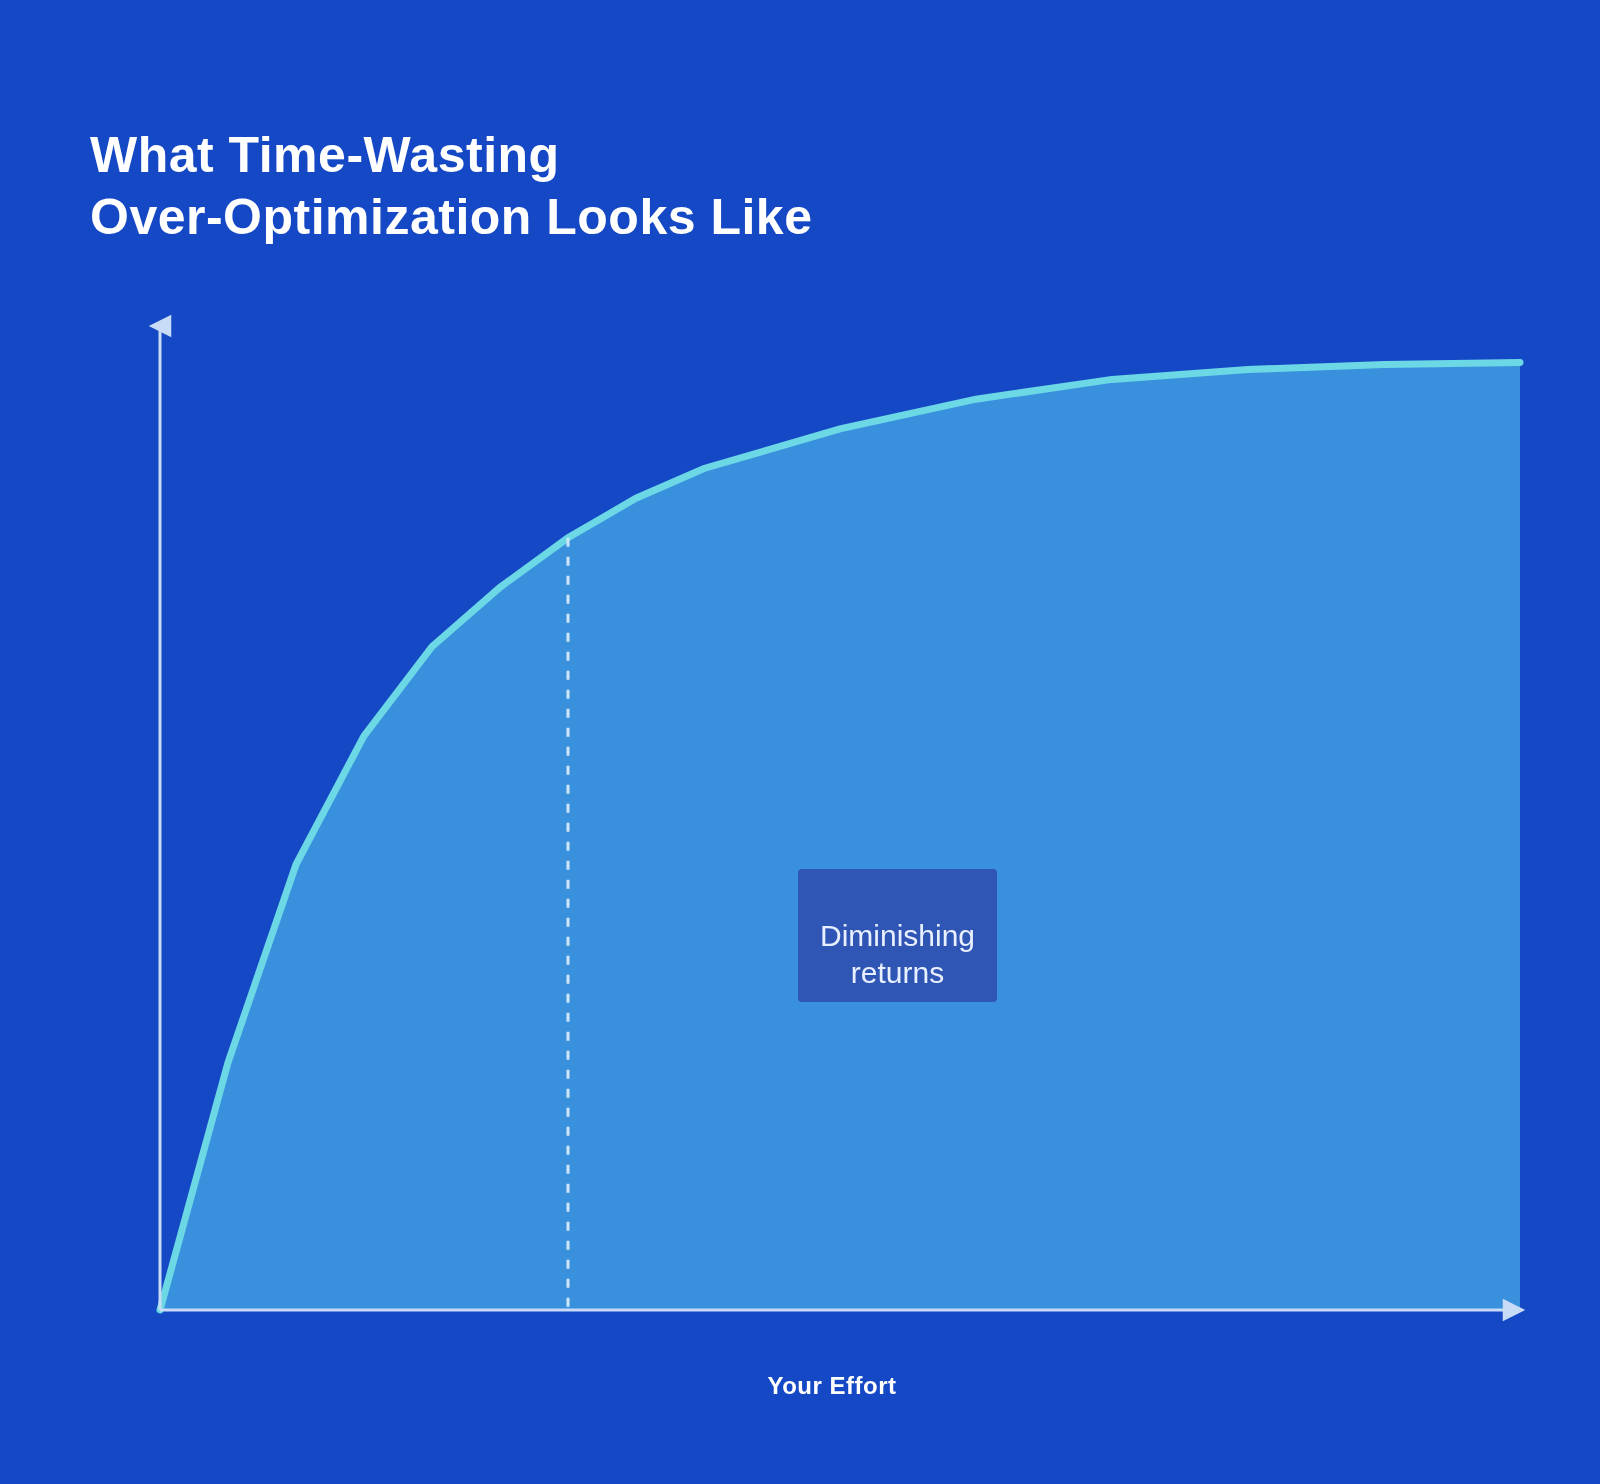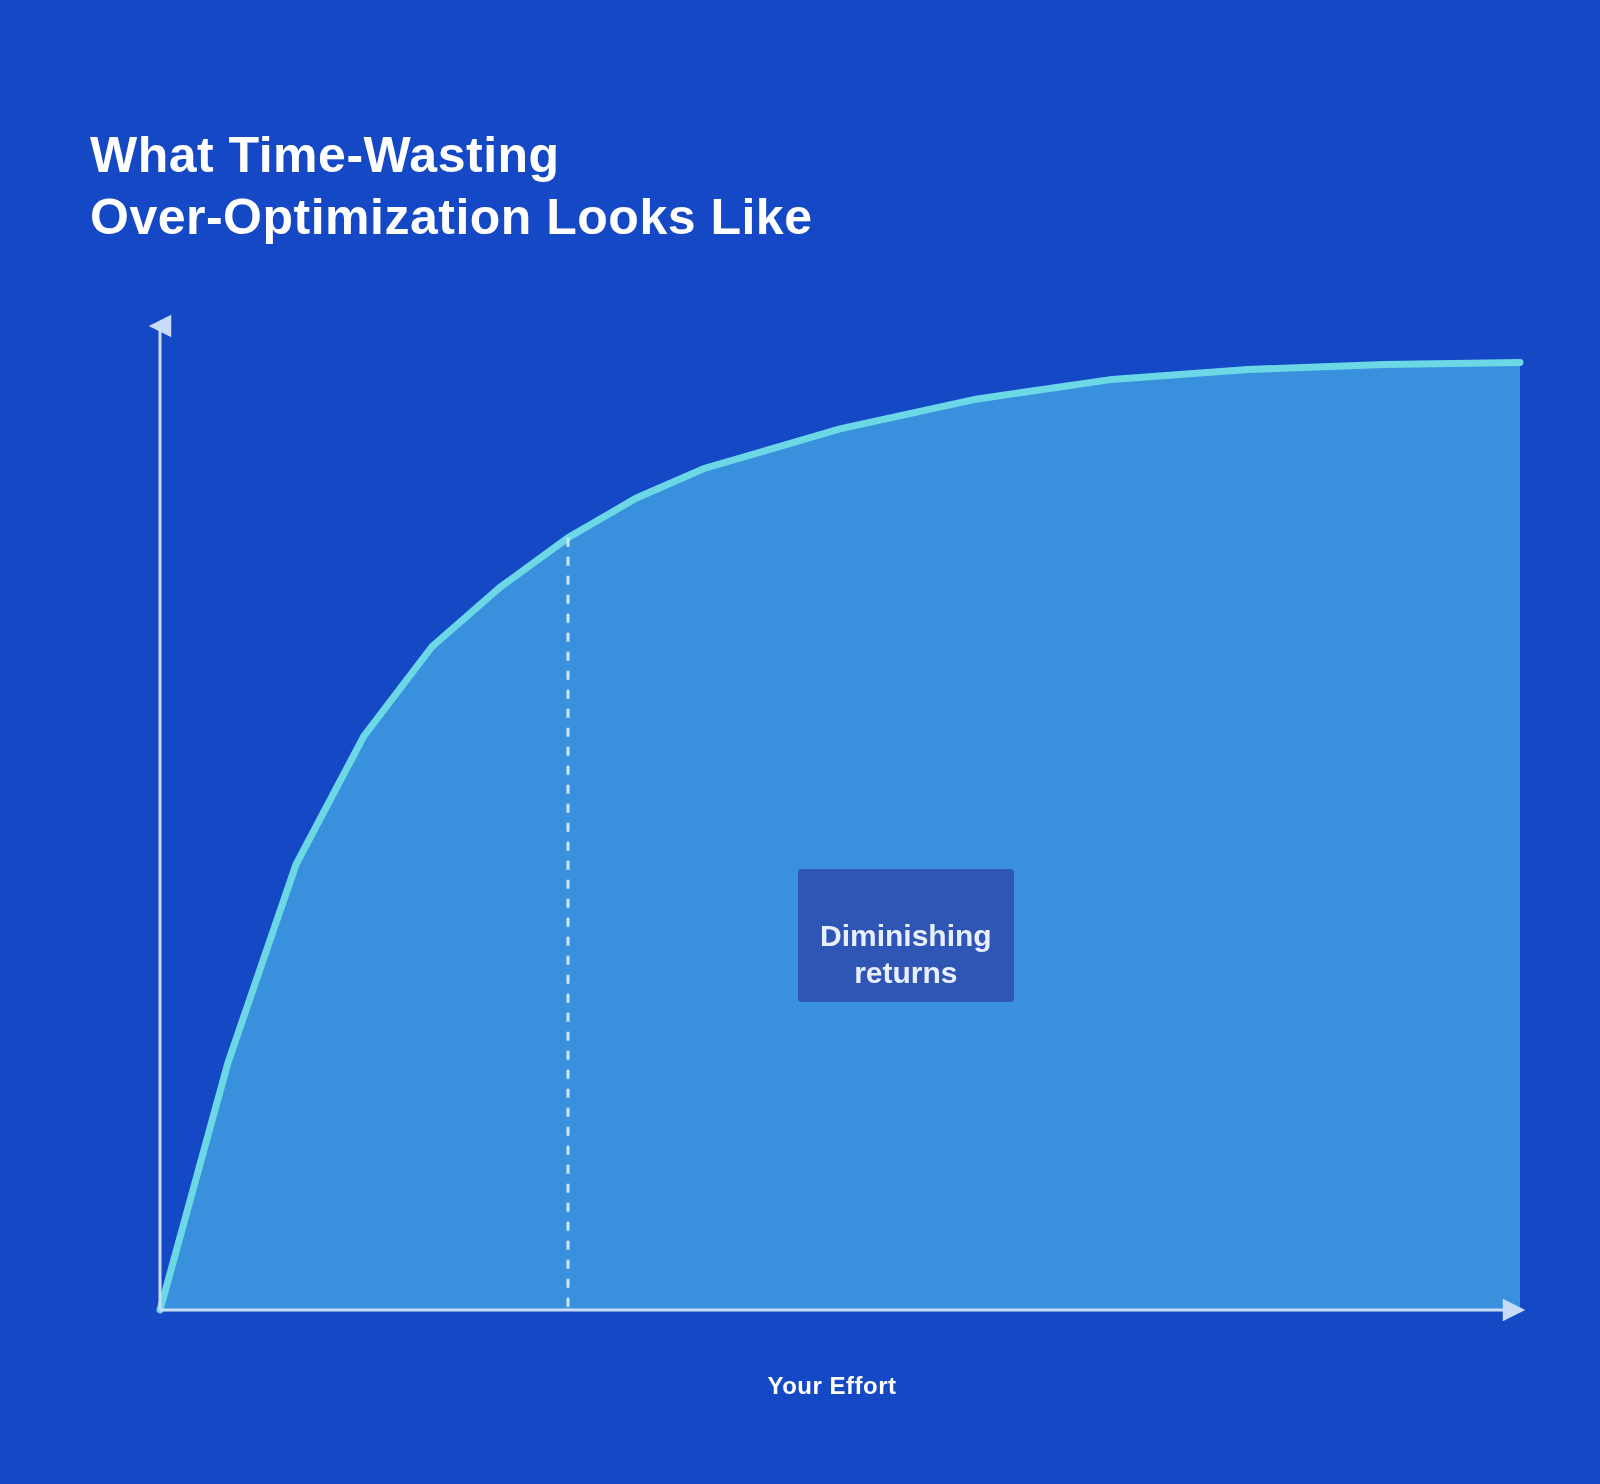--- a/index.html
+++ b/index.html
@@ -50,21 +50,21 @@
     color: #FFFFFF;
     font-weight: 900;
     font-size: 24px;
     letter-spacing: 0.5px;
     font-stretch: condensed;
   }
   .badge {
     position: absolute;
     background: #2F55B5;
     color: #E8F0FF;
-    font-weight: 700;
+    font-weight: 400;
     font-family: "Helvetica Neue", Arial, sans-serif;
     font-size: 30px;
     line-height: 1.25;
     text-align: center;
     padding: 10px 22px;
     border-radius: 4px;
     white-space: pre-line;
   }
 </style>
 </head>

